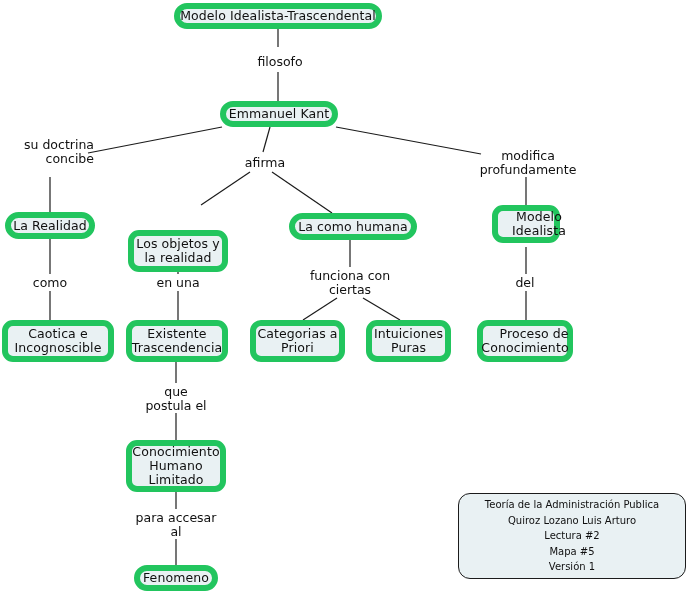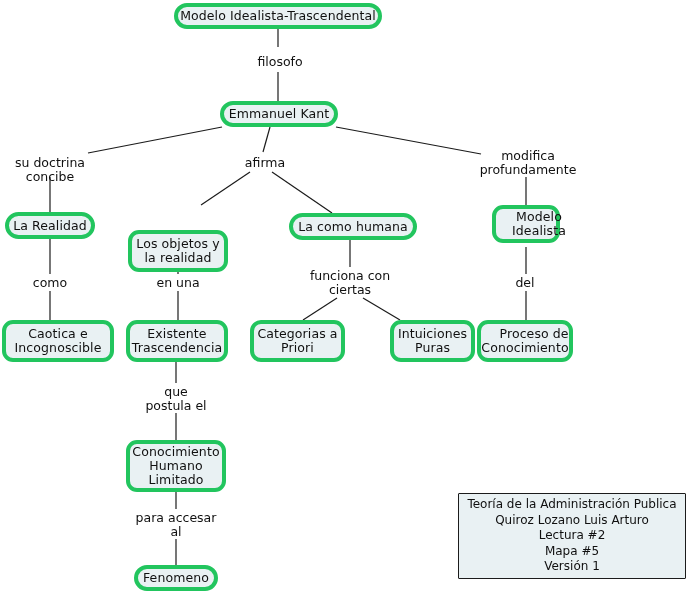--- a/index.html
+++ b/index.html
@@ -24,45 +24,45 @@
     position: absolute;
     left: 0; top: 0;
     width: 689px;
     height: 594px;
     pointer-events: none;
   }
   .node {
     position: absolute;
     box-sizing: border-box;
     background: #e9f1f3;
-    border: 4px solid #22c55e;
+    border: 6px solid #22c55e;
     border-radius: 11px;
     display: flex;
     align-items: center;
     justify-content: center;
     text-align: center;
     color: #101010;
     font-size: 12.5px;
     line-height: 14px;
     white-space: pre-line;
     letter-spacing: 0.1px;
   }
   .node.pill { border-radius: 14px; }
   .legend {
     position: absolute;
     box-sizing: border-box;
     background: #e9f1f3;
     border: 1px solid #1b1b1b;
-    border-radius: 1px;
+    border-radius: 12px;
     display: flex;
     align-items: center;
     justify-content: center;
     text-align: center;
     color: #101010;
-    font-size: 12px;
+    font-size: 10px;
     line-height: 15.5px;
     white-space: pre-line;
   }
   .link-label {
     position: absolute;
     text-align: center;
     color: #101010;
     font-size: 12.5px;
     line-height: 14px;
     white-space: pre-line;
@@ -105,30 +105,30 @@
 la realidad</div>
       <div class="node pill" style="left: 289px; top: 213px; width: 128px; height: 27px;">La como humana</div>
       <div class="node" style="left: 492px; top: 205px; width: 68px; height: 38px; padding-left: 26px;">Modelo
 Idealista</div>
       <div class="node" style="left: 2px; top: 320px; width: 112px; height: 42px;">Caotica e
 Incognoscible</div>
       <div class="node" style="left: 126px; top: 320px; width: 102px; height: 42px;">Existente
 Trascendencia</div>
       <div class="node" style="left: 250px; top: 320px; width: 95px; height: 42px;">Categorias a
 Priori</div>
-      <div class="node" style="left: 366px; top: 320px; width: 85px; height: 42px; margin-left: 24px;">Intuiciones
+      <div class="node" style="left: 366px; top: 320px; width: 85px; height: 42px;">Intuiciones
 Puras</div>
       <div class="node" style="left: 477px; top: 320px; width: 96px; height: 42px; text-align: right;">Proceso de
 Conocimiento</div>
       <div class="node" style="left: 126px; top: 440px; width: 100px; height: 52px;">Conocimiento
 Humano
 Limitado</div>
       <div class="node pill" style="left: 134px; top: 565px; width: 84px; height: 26px;">Fenomeno</div>
       <div class="link-label" style="left: 250px; top: 55px; width: 60px;">filosofo</div>
-      <div class="link-label" style="left: 6px; top: 156px; width: 88px;">su doctrina
+      <div class="link-label" style="left: 6px; top: 138px; width: 88px; text-align: right;">su doctrina
 concibe</div>
       <div class="link-label" style="left: 238px; top: 156px; width: 54px;">afirma</div>
       <div class="link-label" style="left: 479px; top: 149px; width: 98px;">modifica
 profundamente</div>
       <div class="link-label" style="left: 24px; top: 276px; width: 52px;">como</div>
       <div class="link-label" style="left: 151px; top: 276px; width: 54px;">en una</div>
       <div class="link-label" style="left: 303px; top: 269px; width: 94px;">funciona con
 ciertas</div>
       <div class="link-label" style="left: 511px; top: 276px; width: 28px;">del</div>
       <div class="link-label" style="left: 139px; top: 385px; width: 74px;">que

